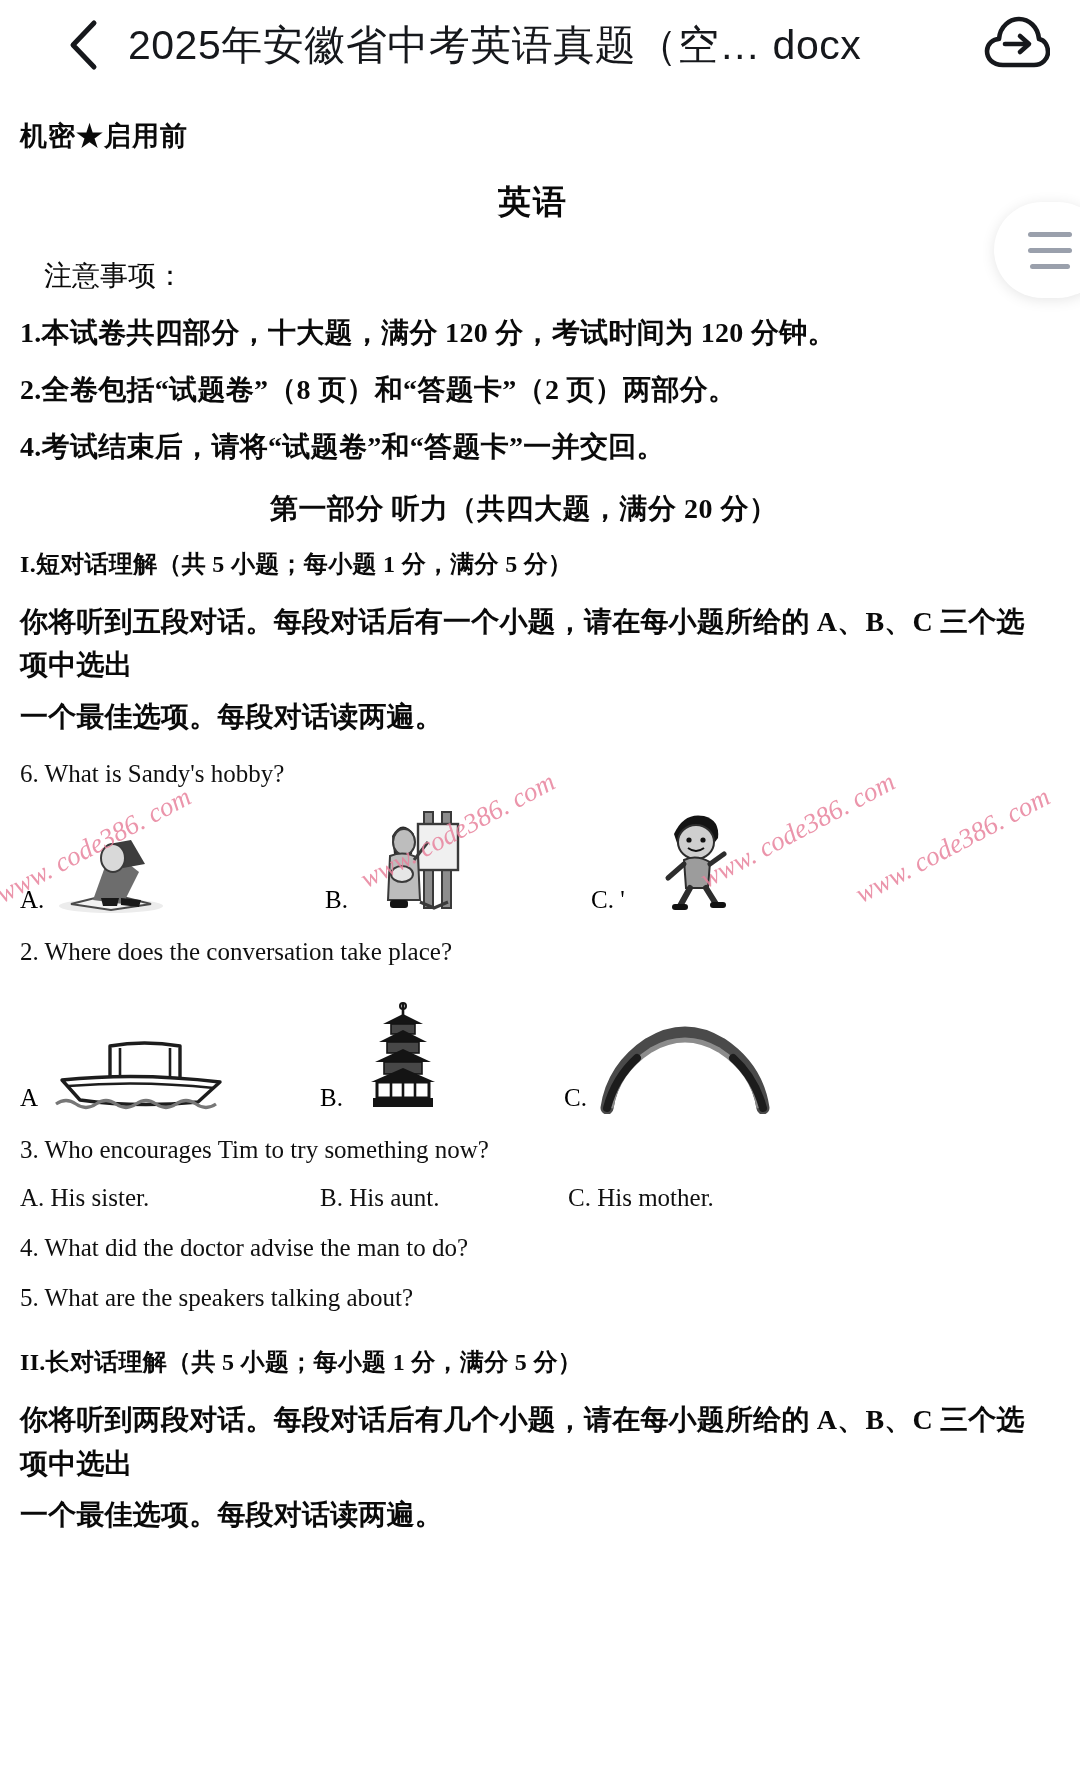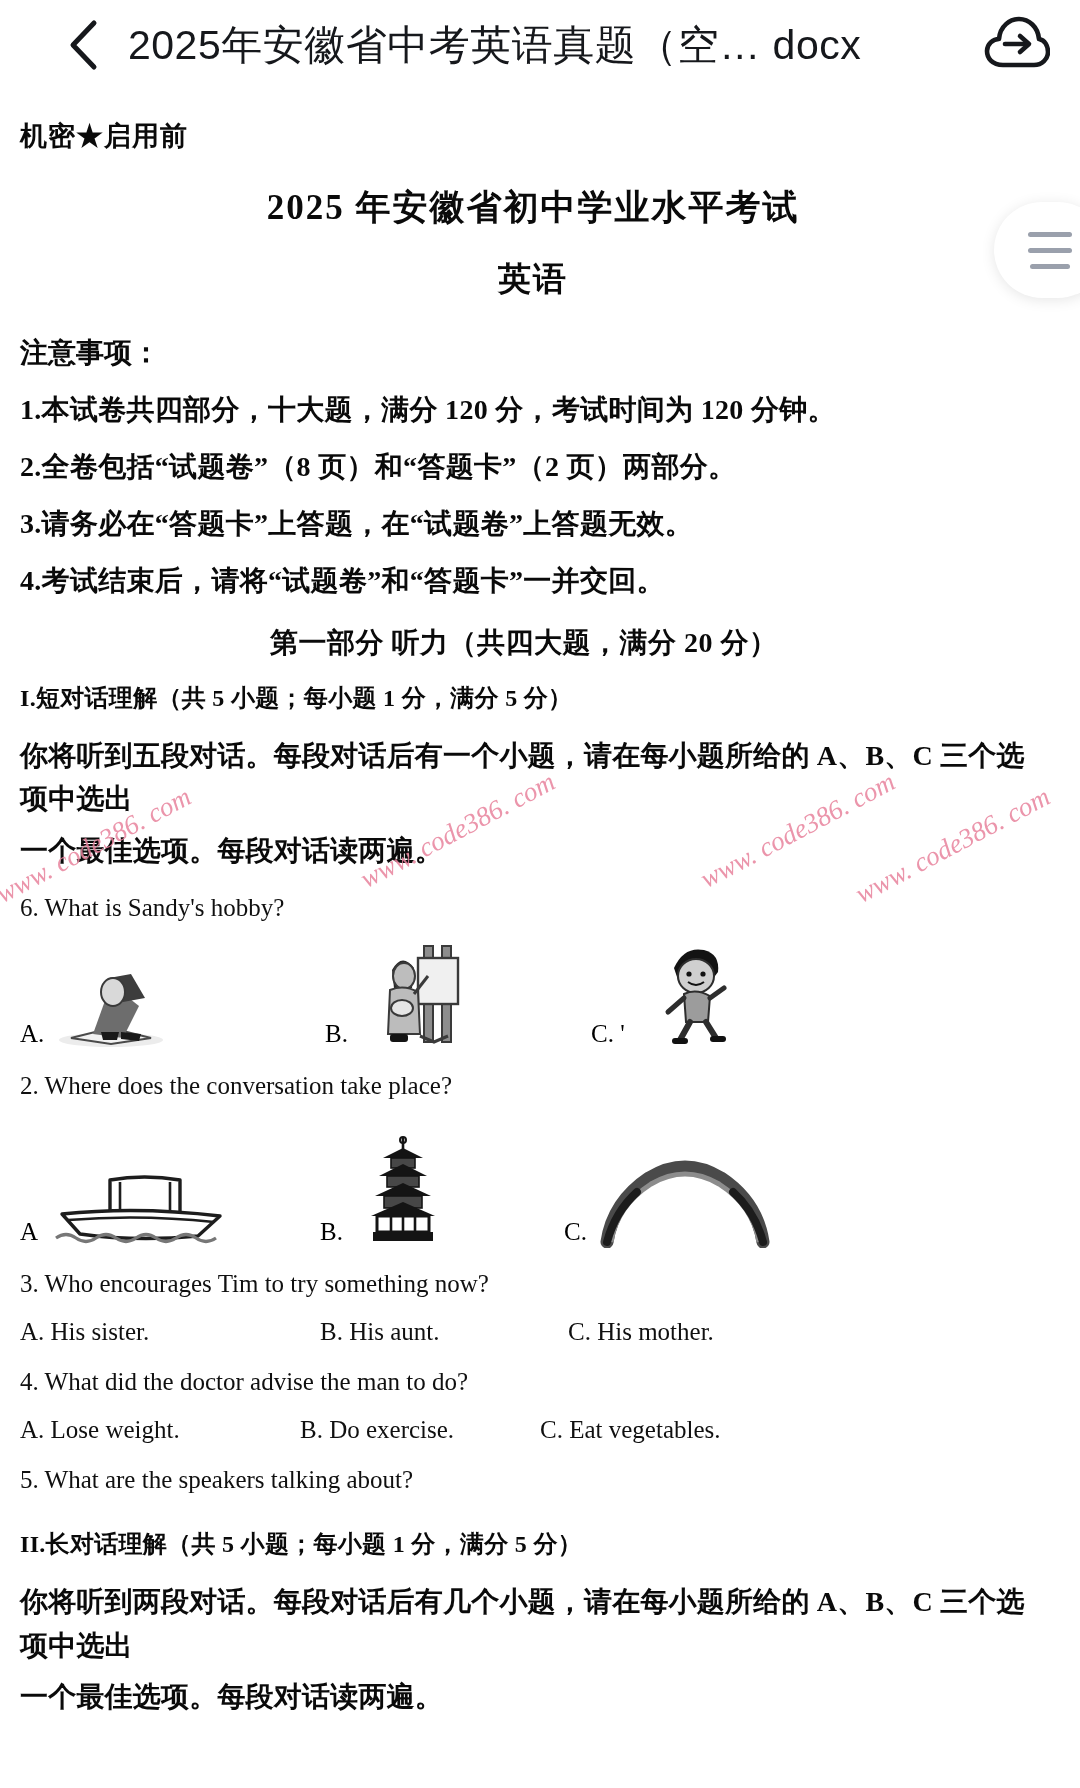--- a/index.html
+++ b/index.html
@@ -74,22 +74,23 @@
   }
   .exam-subject {
     text-align: center;
     font-size: 33px;
     font-weight: bold;
     margin-top: 26px;
     letter-spacing: 2px;
   }
   .notice-head {
     font-size: 28px;
-    font-weight: bold;
+    font-weight: normal;
     margin-top: 32px;
+    margin-left: 24px;
   }
   .notice-item {
     font-size: 28px;
     font-weight: bold;
     margin-top: 19px;
     letter-spacing: 0.3px;
   }
   .part-title {
     font-size: 28px;
     font-weight: bold;
@@ -214,27 +215,25 @@
 <div class="doc-page">
 
   <div class="fab-menu">
     <span class="bar"></span>
     <span class="bar b2"></span>
     <span class="bar b3"></span>
   </div>
 
   <div class="secret-line cn-bold">机密★启用前</div>
 
-  <div class="exam-title cn-bold">2025 年安徽省初中学业水平考试</div>
   <div class="exam-subject cn-bold">英语</div>
 
   <div class="notice-head cn-bold">注意事项：</div>
   <div class="notice-item cn-bold">1.本试卷共四部分，十大题，满分 120 分，考试时间为 120 分钟。</div>
   <div class="notice-item cn-bold">2.全卷包括“试题卷”（8 页）和“答题卡”（2 页）两部分。</div>
-  <div class="notice-item cn-bold">3.请务必在“答题卡”上答题，在“试题卷”上答题无效。</div>
   <div class="notice-item cn-bold">4.考试结束后，请将“试题卷”和“答题卡”一并交回。</div>
 
   <div class="part-title cn-bold">第一部分      听力（共四大题，满分 20 分）</div>
 
   <div class="sec-head cn-bold">I.短对话理解（共 5 小题；每小题 1 分，满分 5 分）</div>
   <div class="sec-instr cn-bold">你将听到五段对话。每段对话后有一个小题，请在每小题所给的 A、B、C 三个选项中选出</div>
   <div class="sec-instr cn-bold" style="margin-top:8px">一个最佳选项。每段对话读两遍。</div>
 
   <div class="q-text">6. What is Sandy's hobby?</div>
   <div class="pic-row">
@@ -340,25 +339,20 @@
   </div>
 
   <div class="q-text" style="">3. Who encourages Tim to try something now?</div>
   <div class="opt-row">
     <span class="opt opt-a">A. His sister.</span>
     <span class="opt opt-b">B. His aunt.</span>
     <span class="opt opt-c">C. His mother.</span>
   </div>
 
   <div class="q-text">4. What did the doctor advise the man to do?</div>
-  <div class="opt-row">
-    <span class="opt opt-a" style="width:280px">A. Lose weight.</span>
-    <span class="opt opt-b" style="width:240px">B. Do exercise.</span>
-    <span class="opt opt-c">C. Eat vegetables.</span>
-  </div>
 
   <div class="q-text">5. What are the speakers talking about?</div>
 
   <div class="sec-head cn-bold" style="margin-top:34px">II.长对话理解（共 5 小题；每小题 1 分，满分 5 分）</div>
   <div class="sec-instr cn-bold">你将听到两段对话。每段对话后有几个小题，请在每小题所给的 A、B、C 三个选项中选出</div>
   <div class="sec-instr cn-bold" style="margin-top:8px">一个最佳选项。每段对话读两遍。</div>
 
   <div class="wm" style="left:-14px; top:740px;">www. code386. com</div>
   <div class="wm" style="left:350px; top:725px;">www. code386. com</div>
   <div class="wm" style="left:690px; top:725px;">www. code386. com</div>

